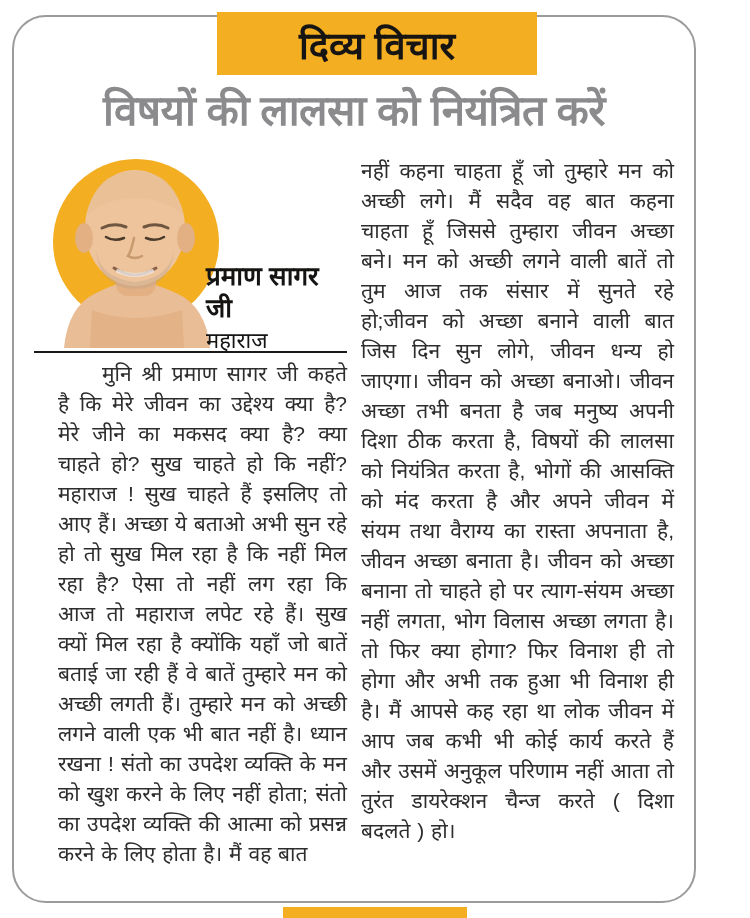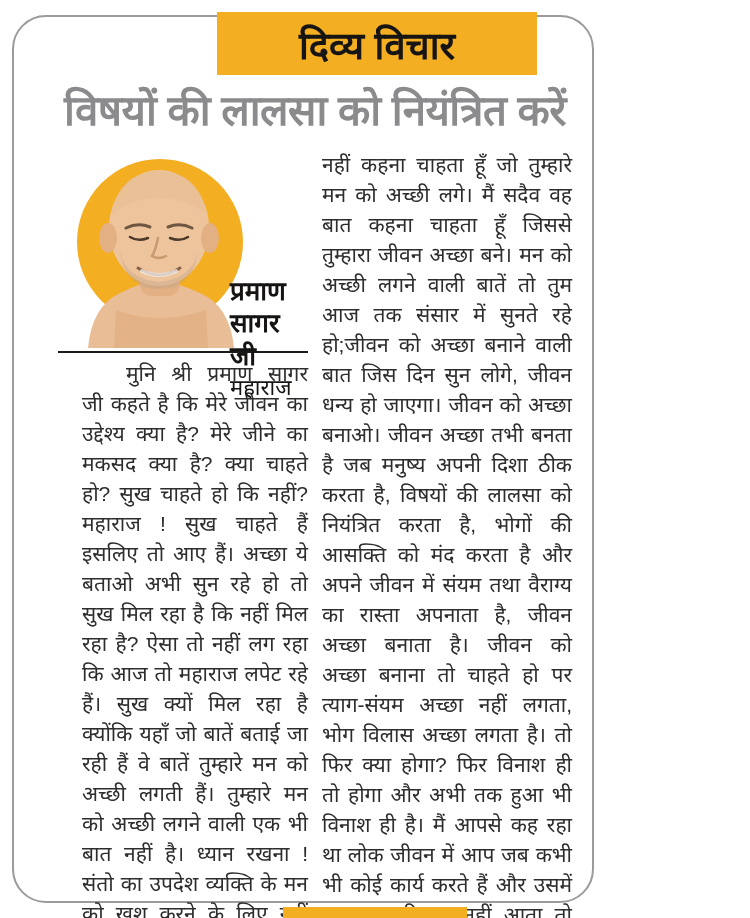--- a/index.html
+++ b/index.html
@@ -9,25 +9,24 @@
     --border-gray:#9B9B9B;
   }
   *{margin:0;padding:0;box-sizing:border-box;}
   html,body{background:#fff;}
   body{
     width:750px;height:918px;position:relative;overflow:hidden;
     font-family:"Liberation Sans","DejaVu Sans",sans-serif;
     color:var(--body-text);
   }
   .card{
-    position:absolute;left:12px;top:15px;width:582px;height:888px;
+    position:absolute;left:12px;top:15px;width:684px;height:888px;
     border:2px solid var(--border-gray);
     border-radius:34px;
     background:#fff;
-    padding-left:24px;
   }
   .banner-tab{
     position:absolute;top:-5px;left:203px;width:320px;height:63px;
     background:var(--accent-yellow);
     display:flex;align-items:center;justify-content:center;
     z-index:2;
   }
   .banner-tab span{
     font-size:38px;font-weight:700;color:#161514;white-space:nowrap;
   }
@@ -46,34 +45,34 @@
   .col{flex:1;min-width:0;}
   .photo-block{
     position:relative;height:198px;width:100%;
   }
   .photo-block svg{display:block;}
   .caption{
     position:absolute;left:172px;top:108px;
     color:#151413;line-height:1.25;
   }
   .caption .cap-prefix{font-size:21px;font-weight:600;}
-  .caption .cap-name{font-size:26px;font-weight:700;margin-top:17px;}
+  .caption .cap-name{font-size:26px;font-weight:700;margin-top:2px;}
   .caption .cap-suffix{font-size:22px;font-weight:500;margin-top:2px;}
   .rule{
     border-top:2px solid #1b1a19;
     margin:3px 0 6px 0;
   }
   .body-text{
     font-size:21px;line-height:30px;
     text-align:justify;
     color:var(--body-text);
     word-spacing:1px;
   }
   .body-text.indent{text-indent:44px;margin-left:24px;}
-  .col.right .body-text{margin-top:0;}
+  .col.right .body-text{margin-top:6px;}
   .bottom-tab{
     position:absolute;bottom:0;left:283px;width:184px;height:11px;
     background:var(--accent-yellow);
   }
 </style>
 </head>
 <body>
 
 <div class="card">
 

